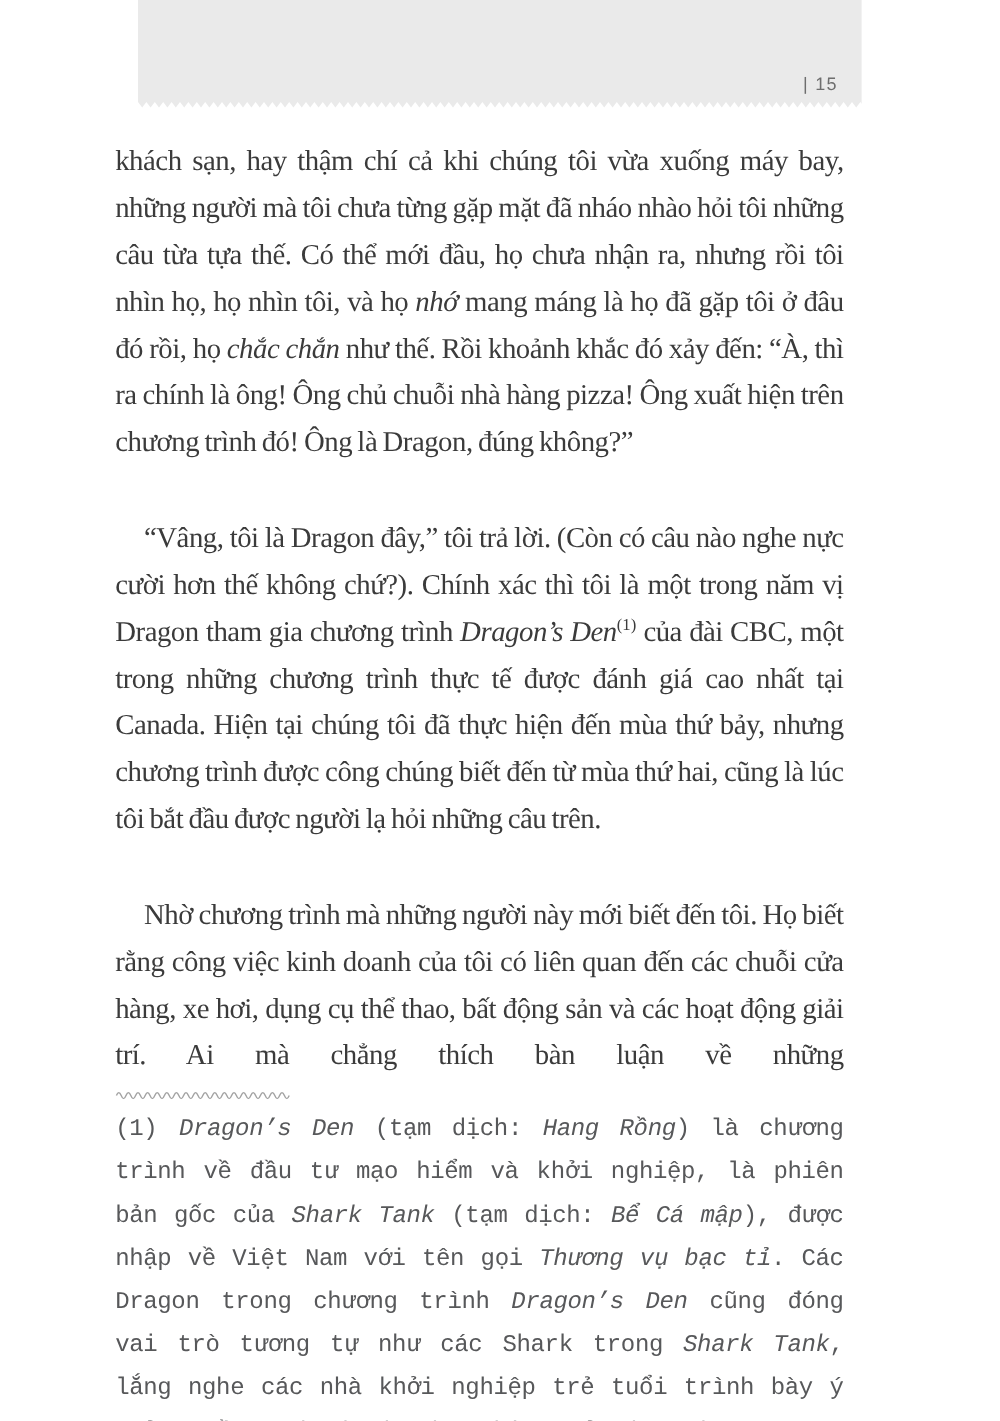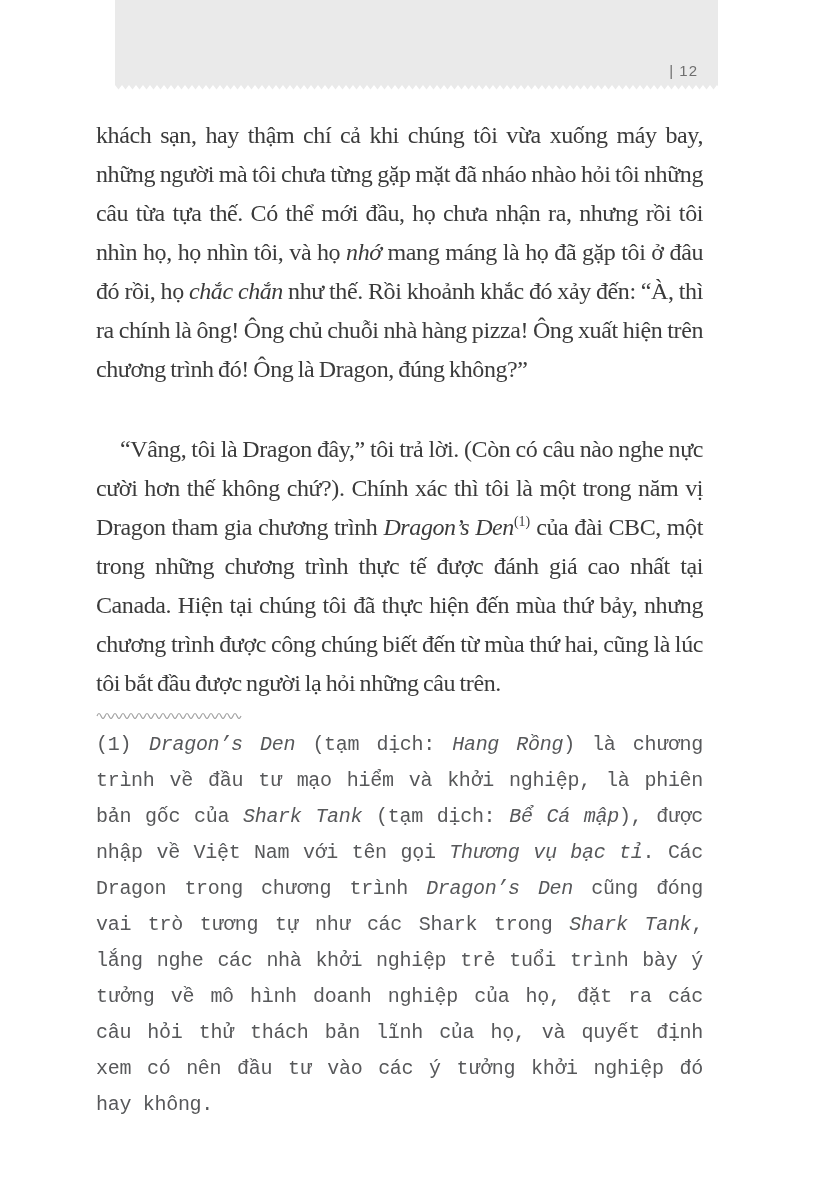--- a/index.html
+++ b/index.html
@@ -63,30 +63,31 @@
     letter-spacing:-0.3px;
   }
   .fn-marker{ padding-right:18px; }
 </style>
 </head>
 <body>
 
 <div class="page">
 
   <div class="header-band">
-    <span class="page-num">| 12</span>
+    <span class="page-num">| 15</span>
     <svg class="deckle" width="603" height="6" viewBox="0 0 603 6" aria-hidden="true">
       <path id="deckle-path" fill="#eaeaea" stroke="none" d="M0 0 l3.5 4.5 l3.5 -4.5 l3.5 4.5 l3.5 -4.5 l3.5 4.5 l3.5 -4.5 l3.5 4.5 l3.5 -4.5 l3.5 4.5 l3.5 -4.5 l3.5 4.5 l3.5 -4.5 l3.5 4.5 l3.5 -4.5 l3.5 4.5 l3.5 -4.5 l3.5 4.5 l3.5 -4.5 l3.5 4.5 l3.5 -4.5 l3.5 4.5 l3.5 -4.5 l3.5 4.5 l3.5 -4.5 l3.5 4.5 l3.5 -4.5 l3.5 4.5 l3.5 -4.5 l3.5 4.5 l3.5 -4.5 l3.5 4.5 l3.5 -4.5 l3.5 4.5 l3.5 -4.5 l3.5 4.5 l3.5 -4.5 l3.5 4.5 l3.5 -4.5 l3.5 4.5 l3.5 -4.5 l3.5 4.5 l3.5 -4.5 l3.5 4.5 l3.5 -4.5 l3.5 4.5 l3.5 -4.5 l3.5 4.5 l3.5 -4.5 l3.5 4.5 l3.5 -4.5 l3.5 4.5 l3.5 -4.5 l3.5 4.5 l3.5 -4.5 l3.5 4.5 l3.5 -4.5 l3.5 4.5 l3.5 -4.5 l3.5 4.5 l3.5 -4.5 l3.5 4.5 l3.5 -4.5 l3.5 4.5 l3.5 -4.5 l3.5 4.5 l3.5 -4.5 l3.5 4.5 l3.5 -4.5 l3.5 4.5 l3.5 -4.5 l3.5 4.5 l3.5 -4.5 l3.5 4.5 l3.5 -4.5 l3.5 4.5 l3.5 -4.5 l3.5 4.5 l3.5 -4.5 l3.5 4.5 l3.5 -4.5 l3.5 4.5 l3.5 -4.5 l3.5 4.5 l3.5 -4.5 l3.5 4.5 l3.5 -4.5 l3.5 4.5 l3.5 -4.5 l3.5 4.5 l3.5 -4.5 l3.5 4.5 l3.5 -4.5 l3.5 4.5 l3.5 -4.5 l3.5 4.5 l3.5 -4.5 l3.5 4.5 l3.5 -4.5 l3.5 4.5 l3.5 -4.5 l3.5 4.5 l3.5 -4.5 l3.5 4.5 l3.5 -4.5 l3.5 4.5 l3.5 -4.5 l3.5 4.5 l3.5 -4.5 l3.5 4.5 l3.5 -4.5 l3.5 4.5 l3.5 -4.5 l3.5 4.5 l3.5 -4.5 l3.5 4.5 l3.5 -4.5 l3.5 4.5 l3.5 -4.5 l3.5 4.5 l3.5 -4.5 l3.5 4.5 l3.5 -4.5 l3.5 4.5 l3.5 -4.5 l3.5 4.5 l3.5 -4.5 l3.5 4.5 l3.5 -4.5 l3.5 4.5 l3.5 -4.5 l3.5 4.5 l3.5 -4.5 l3.5 4.5 l3.5 -4.5 l3.5 4.5 l3.5 -4.5 l3.5 4.5 l3.5 -4.5 l3.5 4.5 l3.5 -4.5 l3.5 4.5 l3.5 -4.5 l3.5 4.5 l3.5 -4.5 l3.5 4.5 l3.5 -4.5 l3.5 4.5 l3.5 -4.5 l3.5 4.5 l3.5 -4.5 l3.5 4.5 l3.5 -4.5 l3.5 4.5 l3.5 -4.5 l3.5 4.5 l3.5 -4.5 l3.5 4.5 l3.5 -4.5 l3.5 4.5 l3.5 -4.5 l3.5 4.5 l3.5 -4.5 l3.5 4.5 l3.5 -4.5 l3.5 4.5 l3.5 -4.5 l3.5 4.5 l3.5 -4.5 l3.5 4.5 l3.5 -4.5 l3.5 4.5 l3.5 -4.5 l3.5 4.5 l3.5 -4.5 L603 0 Z"></path>
     </svg>
   </div>
 
   <div class="content">
     <main class="body-text" id="body-text">
         <p><span>khách sạn, hay thậm chí cả khi chúng tôi vừa xuống máy bay, những người mà tôi chưa từng gặp mặt đã nháo nhào hỏi tôi những câu từa tựa thế. Có thể mới đầu, họ chưa nhận ra, nhưng rồi tôi nhìn họ, họ nhìn tôi, và họ </span><i>nhớ</i><span> mang máng là họ đã gặp tôi ở đâu đó rồi, họ </span><i>chắc chắn</i><span> như thế. Rồi khoảnh khắc đó xảy đến: “À, thì ra chính là ông! Ông chủ chuỗi nhà hàng pizza! Ông xuất hiện trên chương trình đó! Ông là Dragon, đúng không?”</span></p>
         <p class="indent"><span>“Vâng, tôi là Dragon đây,” tôi trả lời. (Còn có câu nào nghe nực cười hơn thế không chứ?). Chính xác thì tôi là một trong năm vị Dragon tham gia chương trình </span><i>Dragon’s Den</i><sup>(1)</sup><span> của đài CBC, một trong những chương trình thực tế được đánh giá cao nhất tại Canada. Hiện tại chúng tôi đã thực hiện đến mùa thứ bảy, nhưng chương trình được công chúng biết đến từ mùa thứ hai, cũng là lúc tôi bắt đầu được người lạ hỏi những câu trên.</span></p>
+        <p class="indent justify-last"><span>Nhờ chương trình mà những người này mới biết đến tôi. Họ biết rằng công việc kinh doanh của tôi có liên quan đến các chuỗi cửa hàng, xe hơi, dụng cụ thể thao, bất động sản và các hoạt động giải trí. Ai mà chẳng thích bàn luận về những</span></p>
       </main>
 
     <div class="footnote-sep">
       <svg width="150" height="7" viewBox="0 0 150 7" aria-hidden="true">
         <path id="squiggle-path" fill="none" stroke="#a3a3a3" stroke-width="1.2" d="M1 4 q2 -5 4 0 q2 5 4 0 q2 -5 4 0 q2 5 4 0 q2 -5 4 0 q2 5 4 0 q2 -5 4 0 q2 5 4 0 q2 -5 4 0 q2 5 4 0 q2 -5 4 0 q2 5 4 0 q2 -5 4 0 q2 5 4 0 q2 -5 4 0 q2 5 4 0 q2 -5 4 0 q2 5 4 0 q2 -5 4 0 q2 5 4 0 q2 -5 4 0 q2 5 4 0 q2 -5 4 0 q2 5 4 0 q2 -5 4 0 q2 5 4 0 q2 -5 4 0 q2 5 4 0 q2 -5 4 0 q2 5 4 0 q2 -5 4 0 q2 5 4 0 q2 -5 4 0 q2 5 4 0 q2 -5 4 0 q2 5 4 0 "></path>
       </svg>
     </div>
 
     <div class="footnote">
       <span class="fn-marker">(1)</span><span id="footnote-text"><i>Dragon’s Den</i><span> (tạm dịch: </span><i>Hang Rồng</i><span>) là chương trình về đầu tư mạo hiểm và khởi nghiệp, là phiên bản gốc của </span><i>Shark Tank</i><span> (tạm dịch: </span><i>Bể Cá mập</i><span>), được nhập về Việt Nam với tên gọi </span><i>Thương vụ bạc tỉ</i><span>. Các Dragon trong chương trình </span><i>Dragon’s Den</i><span> cũng đóng vai trò tương tự như các Shark trong </span><i>Shark Tank</i><span>, lắng nghe các nhà khởi nghiệp trẻ tuổi trình bày ý tưởng về mô hình doanh nghiệp của họ, đặt ra các câu hỏi thử thách bản lĩnh của họ, và quyết định xem có nên đầu tư vào các ý tưởng khởi nghiệp đó hay không.</span></span>

